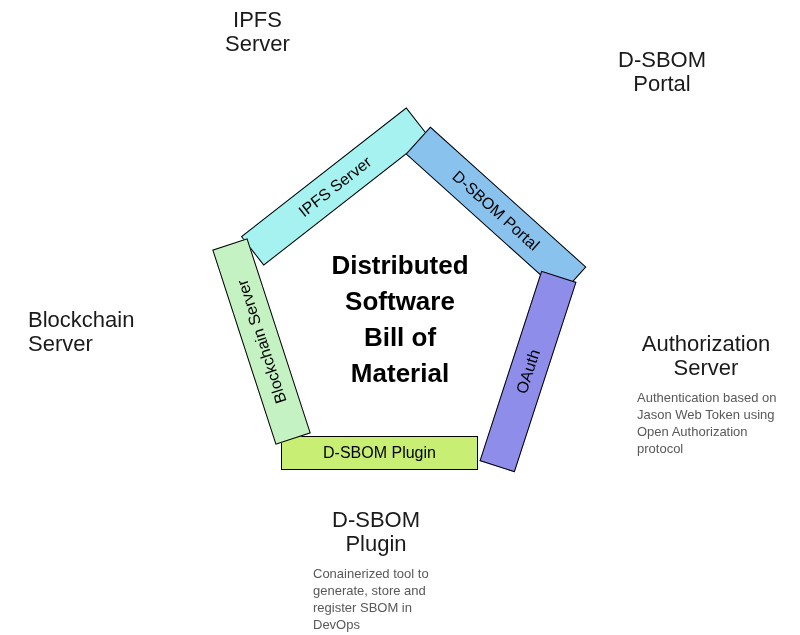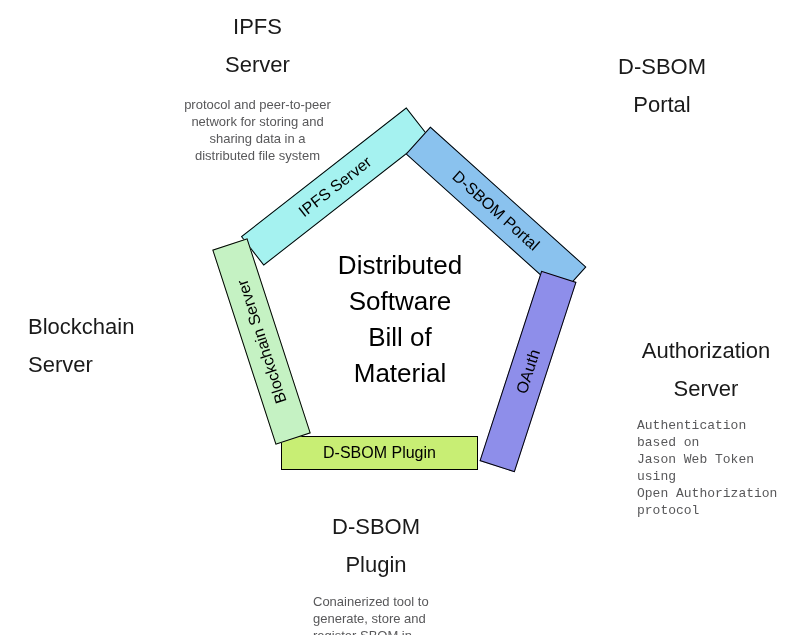--- a/index.html
+++ b/index.html
@@ -11,39 +11,39 @@
   
   .bar { position:absolute; display:flex; align-items:center; justify-content:center;
          border:1px solid #000; font-size:16px; color:#000; white-space:nowrap; }
   .bar-ipfs       { width:210px; height:37px; left:230px; top:168px; transform:rotate(-38deg); }
   .bar-portal     { width:210px; height:37px; left:391px; top:192px; transform:rotate(42deg); }
   .bar-oauth      { width:200px; height:37px; left:428px; top:353px; transform:rotate(-72deg); }
   .bar-plugin     { width:197px; height:34px; left:281px; top:436px; }
   .bar-blockchain { width:205px; height:37px; left:159px; top:323px; transform:rotate(-108deg); }
 
   .center-title { position:absolute; left:278px; top:247px; width:244px; text-align:center;
-                  font-size:26px; font-weight:normal; line-height:36px; color:#000;
+                  font-size:26px; font-weight:bold; line-height:36px; color:#000;
                   white-space:pre-line; }
 
   
   .ann { position:absolute; }
-  .ann-title { font-size:22px; line-height:38px; color:#1a1a1a; white-space:pre-line; }
+  .ann-title { font-size:22px; line-height:24px; color:#1a1a1a; white-space:pre-line; }
   .ann-desc  { font-size:13px; line-height:17px; color:#58585a; white-space:pre-line; }
 
   .ann-ipfs       { left:170px; top:8px;   width:175px; text-align:center; }
   .ann-ipfs .ann-desc { margin-top:12px; }
 
   .ann-portal     { left:578px; top:48px;  width:168px; text-align:center; }
   .ann-portal .ann-desc { margin-top:8px; text-align:left; padding-left:6px; }
 
   .ann-blockchain { left:28px;  top:308px; width:155px; }
   .ann-blockchain .ann-desc { margin-top:7px; }
 
   .ann-auth       { left:622px; top:332px; width:168px; text-align:center; }
-  .ann-auth .ann-desc { margin-top:9px; text-align:left; margin-left:15px;font-family:Liberation Mono, monospace; }
+  .ann-auth .ann-desc { margin-top:9px; text-align:left; margin-left:15px; }
 
   .ann-plugin     { left:296px; top:508px; width:160px; text-align:center; }
   .ann-plugin .ann-desc { margin-top:9px; text-align:left; margin-left:17px; }
 </style>
 </head>
 <body>
 
 <div class="canvas">
 
   <div class="bar bar-ipfs" style="background-color: rgb(165, 242, 240);">
@@ -67,24 +67,20 @@
   </div>
 
   <div class="center-title">Distributed
 Software
 Bill of
 Material</div>
 
   <div class="ann ann-ipfs">
     <div class="ann-title">IPFS
 Server</div>
-    <div class="ann-desc">protocol and peer-to-peer
-network for storing and
-sharing data in a
-distributed file system</div>
   </div>
 
   <div class="ann ann-portal">
     <div class="ann-title">D-SBOM
 Portal</div>
   </div>
 
   <div class="ann ann-blockchain">
     <div class="ann-title">Blockchain
 Server</div>

